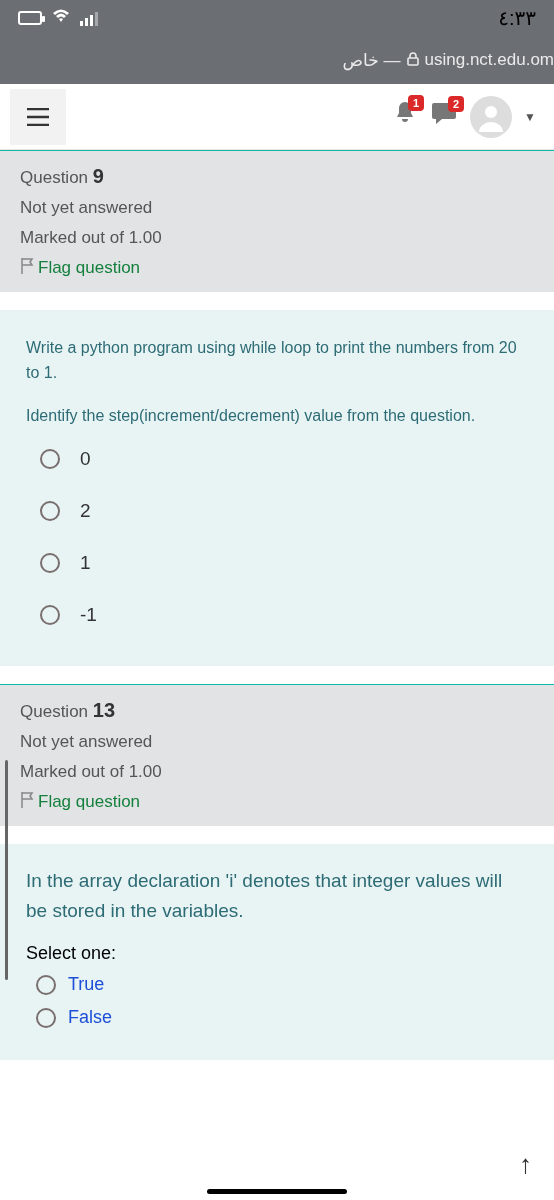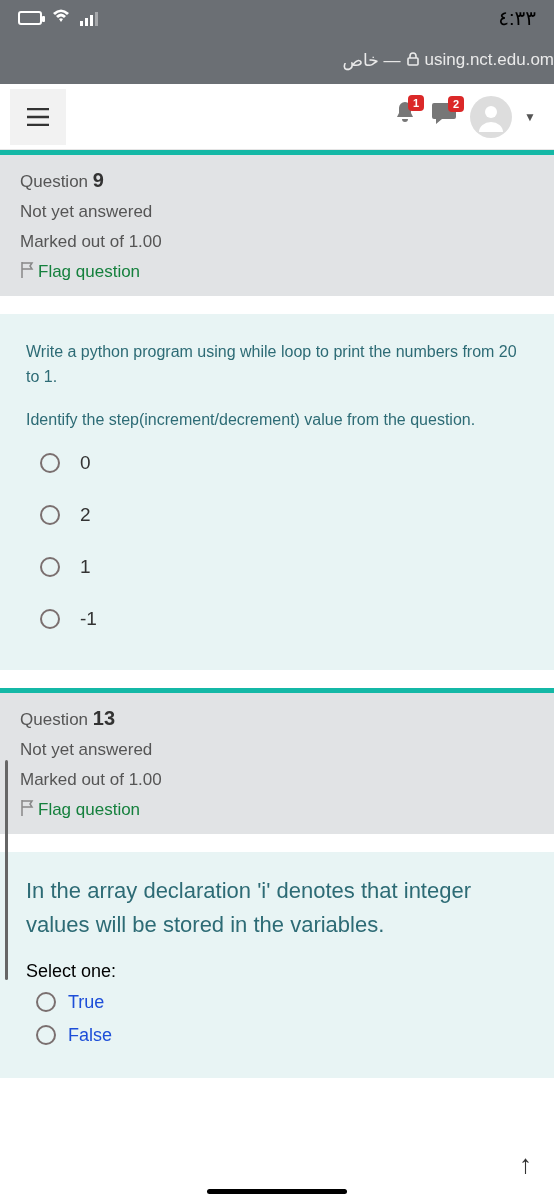--- a/index.html
+++ b/index.html
@@ -81,21 +81,21 @@
     .avatar {
       width: 42px; height: 42px; border-radius: 50%;
       background: #ddd; display: flex; align-items: center; justify-content: center;
       color: #fff; font-size: 28px;
     }
     .caret-down { color: #555; font-size: 12px; cursor: pointer; }
 
     .question-header {
       background: #e1e3e5;
       padding: 14px 20px;
-      border-top: 5px solid #14b8a6;
+      border-top: 1px solid #14b8a6;
     }
     .question-header .qline { font-size: 17px; color: #555; margin-bottom: 10px; }
     .question-header .qnum { font-size: 20px; font-weight: 600; color: #333; }
     .flag-link { color: #15803d; font-size: 17px; display: flex; align-items: center; gap: 4px; cursor: pointer; }
     .flag-icon { font-size: 16px; color: #888; }
 
     .question-body {
       background: #e8f4f4;
       padding: 26px 26px 30px 26px;
     }
@@ -117,21 +117,21 @@
       border-radius: 50%; flex-shrink: 0;
     }
     .option-label { color: #333; font-size: 19px; }
 
     .q10-body {
       background: #e8f4f4;
       padding: 22px 26px 20px 26px;
     }
     .q10-body p {
       color: #2d6b75;
-      font-size: 22px;
+      font-size: 19px;
       line-height: 1.55;
       margin-bottom: 18px;
     }
     .select-one { color: #000000; font-size: 18px; margin-bottom: 10px; }
     .tf-options { padding-left: 10px; }
     .tf-row {
       display: flex; align-items: center; gap: 12px;
       margin-bottom: 12px; cursor: pointer;
     }
     .tf-label { color: #1d4ed8; font-size: 18px; }

